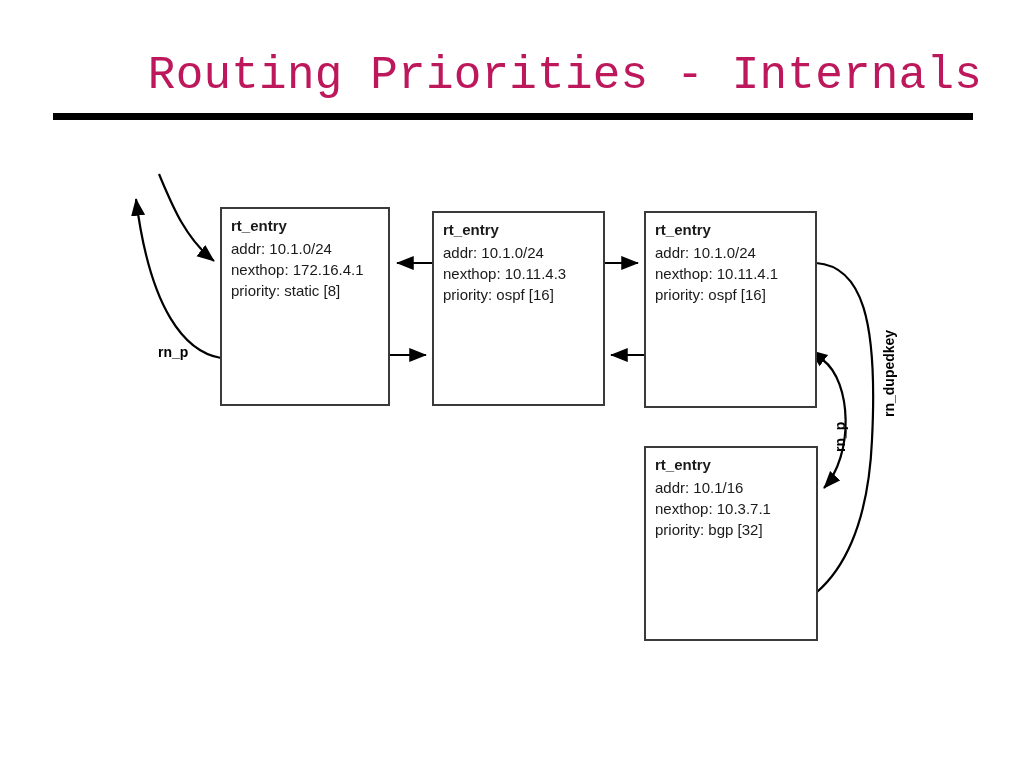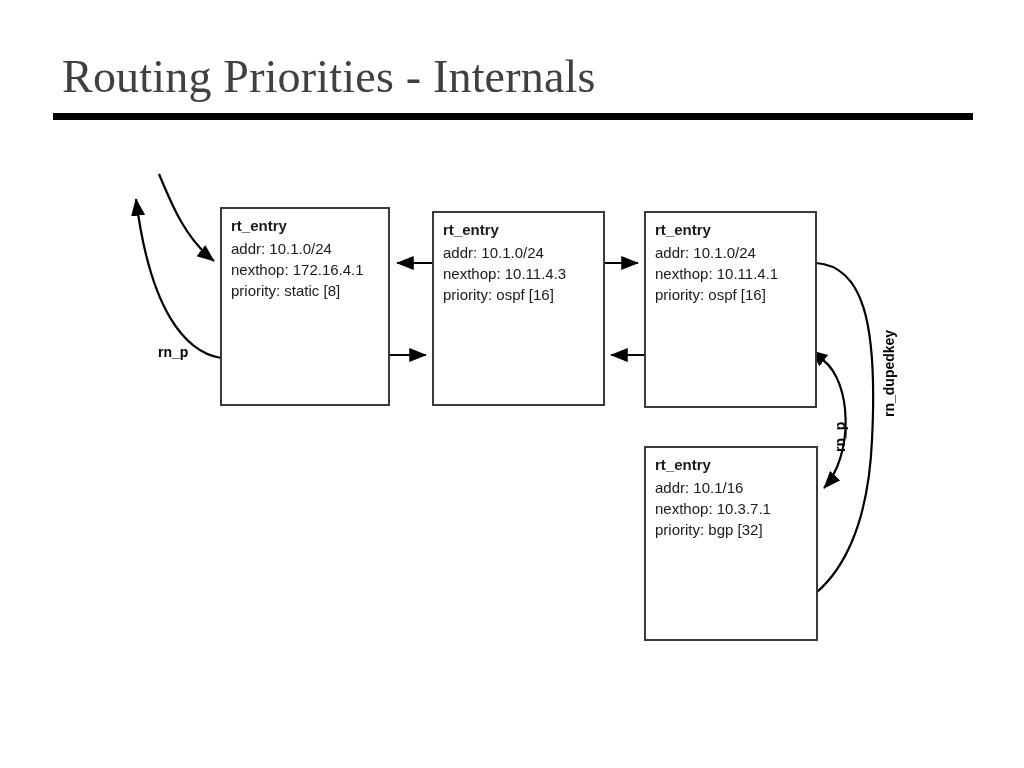--- a/index.html
+++ b/index.html
@@ -24,23 +24,24 @@
     background: #ffffff;
   }
   #slide-title {
     position: absolute;
     left: 62px;
     top: 50px;
     width: 920px;
     font-size: 46px;
     font-weight: 400;
     letter-spacing: 0.2px;
-    color: #404040;
+    color: #be185d;
     white-space: nowrap;
-    font-family: Liberation Serif, serif;
+    font-family: Liberation Mono, monospace;
+    text-align: right;
   }
   #title-rule {
     position: absolute;
     left: 53px;
     top: 113px;
     width: 920px;
     height: 7px;
     background: #000000;
   }
   #diagram {

